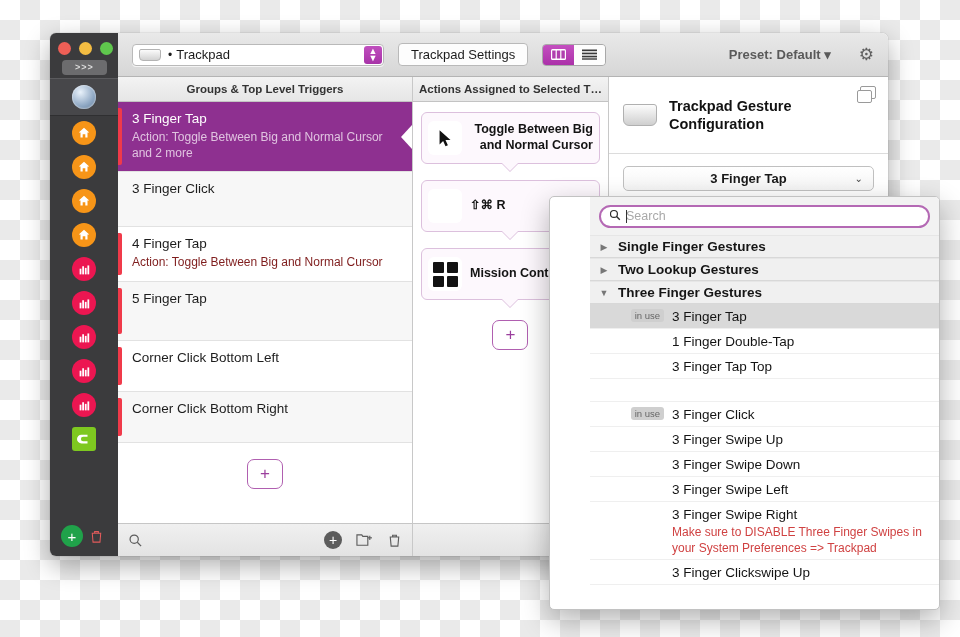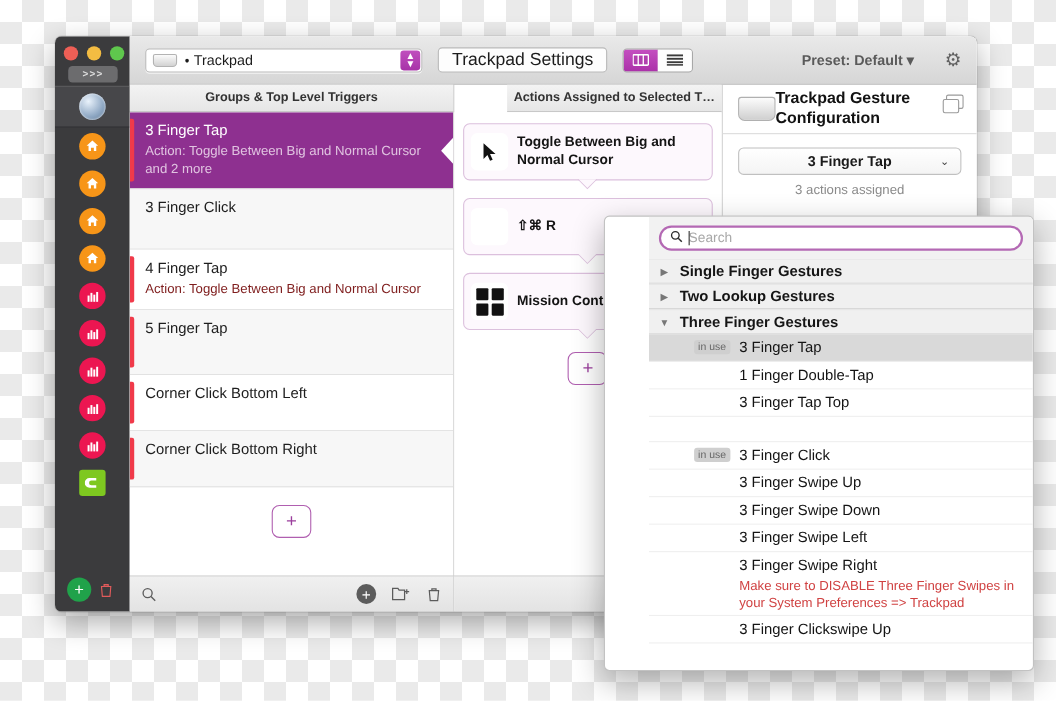--- a/index.html
+++ b/index.html
@@ -79,41 +79,41 @@
   }
   .popupbtn .dot{ font-size:12px; margin-right:4px; }
   .stepper{
     position:absolute; right:1px; top:1px; bottom:1px; width:18px;
     background:linear-gradient(#c04fbe,#a733a8); border-radius:3px;
     color:#fff; font-size:9px; display:flex; flex-direction:column;
     align-items:center; justify-content:center; line-height:7px;
   }
   .plainbtn{
     height:23px; background:#fdfdfd; border:1px solid #b9b9b9; border-radius:4px;
-    font-size:16px; padding:0 12px; display:flex; align-items:center; color:#1c1c1c;
+    font-size:13px; padding:0 12px; display:flex; align-items:center; color:#1c1c1c;
   }
   .seg{ display:flex; height:22px; border:1px solid #a8a8a8; border-radius:4px; overflow:hidden; }
   .seg > div{ width:31px; display:flex;align-items:center;justify-content:center; background:#fdfdfd; }
   .seg > div.on{ background:linear-gradient(#c44fc0,#ab31a9); }
   .preset{ font-size:13px; font-weight:bold; color:#5a5a5a; margin-left:auto; }
   .gear{ font-size:17px; color:#606060; margin-left:14px; }
 
   
   .cols{ flex:1 1 auto; display:flex; min-height:0; }
   .col{ display:flex; flex-direction:column; min-height:0; }
   .col1{ flex:0 0 295px; border-right:1px solid #c8c8c8; }
   .col2{ flex:0 0 154px; border-right:1px solid #c8c8c8; }
   .col3{ flex:1 1 auto; }
   .colhead{
     flex:0 0 25px; background:linear-gradient(#f3f3f3,#e6e6e6);
     border-bottom:1px solid #c3c3c3; font-size:11.5px; font-weight:bold;
     color:#333; display:flex; align-items:center; justify-content:center;
     white-space:nowrap; overflow:hidden; padding:0 6px;
   }
-  .colhead.left{ justify-content:flex-start;margin-left:48px; }
+  .colhead.left{ justify-content:flex-start; }
   .colbody{ flex:1 1 auto; overflow:hidden; position:relative; background:#fff; }
   .colfoot{
     flex:0 0 33px; background:linear-gradient(#f0f0f0,#e3e3e3);
     border-top:1px solid #c6c6c6; display:flex; align-items:center;
     padding:0 10px; gap:14px; color:#5c5c5c;
   }
   .foot-spacer{ flex:1 1 auto; }
   .fbtn{ font-size:15px; line-height:1; display:flex; align-items:center; }
   .fbtn.solidadd{
     width:18px;height:18px;border-radius:50%;background:#5c5c5c;color:#fff;
@@ -139,41 +139,42 @@
     width:36px;height:30px;border:1px solid #b05fb0;border-radius:7px;background:#fff;
     color:#9b3f9d; font-size:17px; display:flex;align-items:center;justify-content:center;
   }
 
   
   .col2body{ padding:10px 8px; }
   .card{
     border:1px solid #dcc0dd; border-radius:6px; background:#fdf8fd;
     display:flex; align-items:center; gap:8px; padding:8px 6px; position:relative;
     margin-bottom:16px;
+    text-align:right;
   }
   .card .cimg{
     width:34px;height:34px;border-radius:6px;background:#fff;flex:0 0 34px;
     display:flex;align-items:center;justify-content:center; font-size:17px; color:#111;
   }
   .card .ctxt{ font-size:12.5px; color:#141414; line-height:1.25; font-weight:bold; }
   .card .arrow{
     position:absolute; left:50%; bottom:-9px; transform:translateX(-50%);
     width:0;height:0;border-left:9px solid transparent;border-right:9px solid transparent;
     border-top:9px solid #dcc0dd;
   }
   .card .arrow:after{
     content:""; position:absolute; left:-8px; top:-9px;
     width:0;height:0;border-left:8px solid transparent;border-right:8px solid transparent;
     border-top:8px solid #fdf8fd;
   }
   .grid4{ display:grid; grid-template-columns:11px 11px; grid-template-rows:11px 11px; gap:3px; }
   .grid4 i{ background:#121212; display:block; border-radius:1px; }
 
   
-  .cfg-head{ display:flex; align-items:center; padding:4px 14px; border-bottom:1px solid #dcdcdc; position:relative;}
+  .cfg-head{ display:flex; align-items:center; gap:12px; padding:20px 14px; border-bottom:1px solid #dcdcdc; position:relative;}
   .cfg-pad{ width:34px;height:22px;border-radius:3px 3px 6px 6px;background:linear-gradient(#fcfcfc,#cfcfcf);border:1px solid #b0b0b0; flex:0 0 34px;}
   .cfg-title{ font-size:14.5px; font-weight:bold; color:#121212; line-height:1.25; }
   .winicon{ position:absolute; right:12px; top:9px; width:16px;height:13px;border:1.5px solid #9a9a9a; border-radius:2px;}
   .winicon:before{ content:""; position:absolute; left:-4px; top:3px; width:13px;height:11px;border:1.5px solid #9a9a9a;border-radius:2px;background:#fff;}
   .cfg-body{ padding:12px 14px; }
   .cfg-select{
     height:25px; border:1px solid #c0c0c0; border-radius:5px; background:linear-gradient(#fff,#f4f4f4);
     display:flex; align-items:center; justify-content:center; font-size:13px; font-weight:bold; color:#1a1a1a;
     position:relative;
   }

